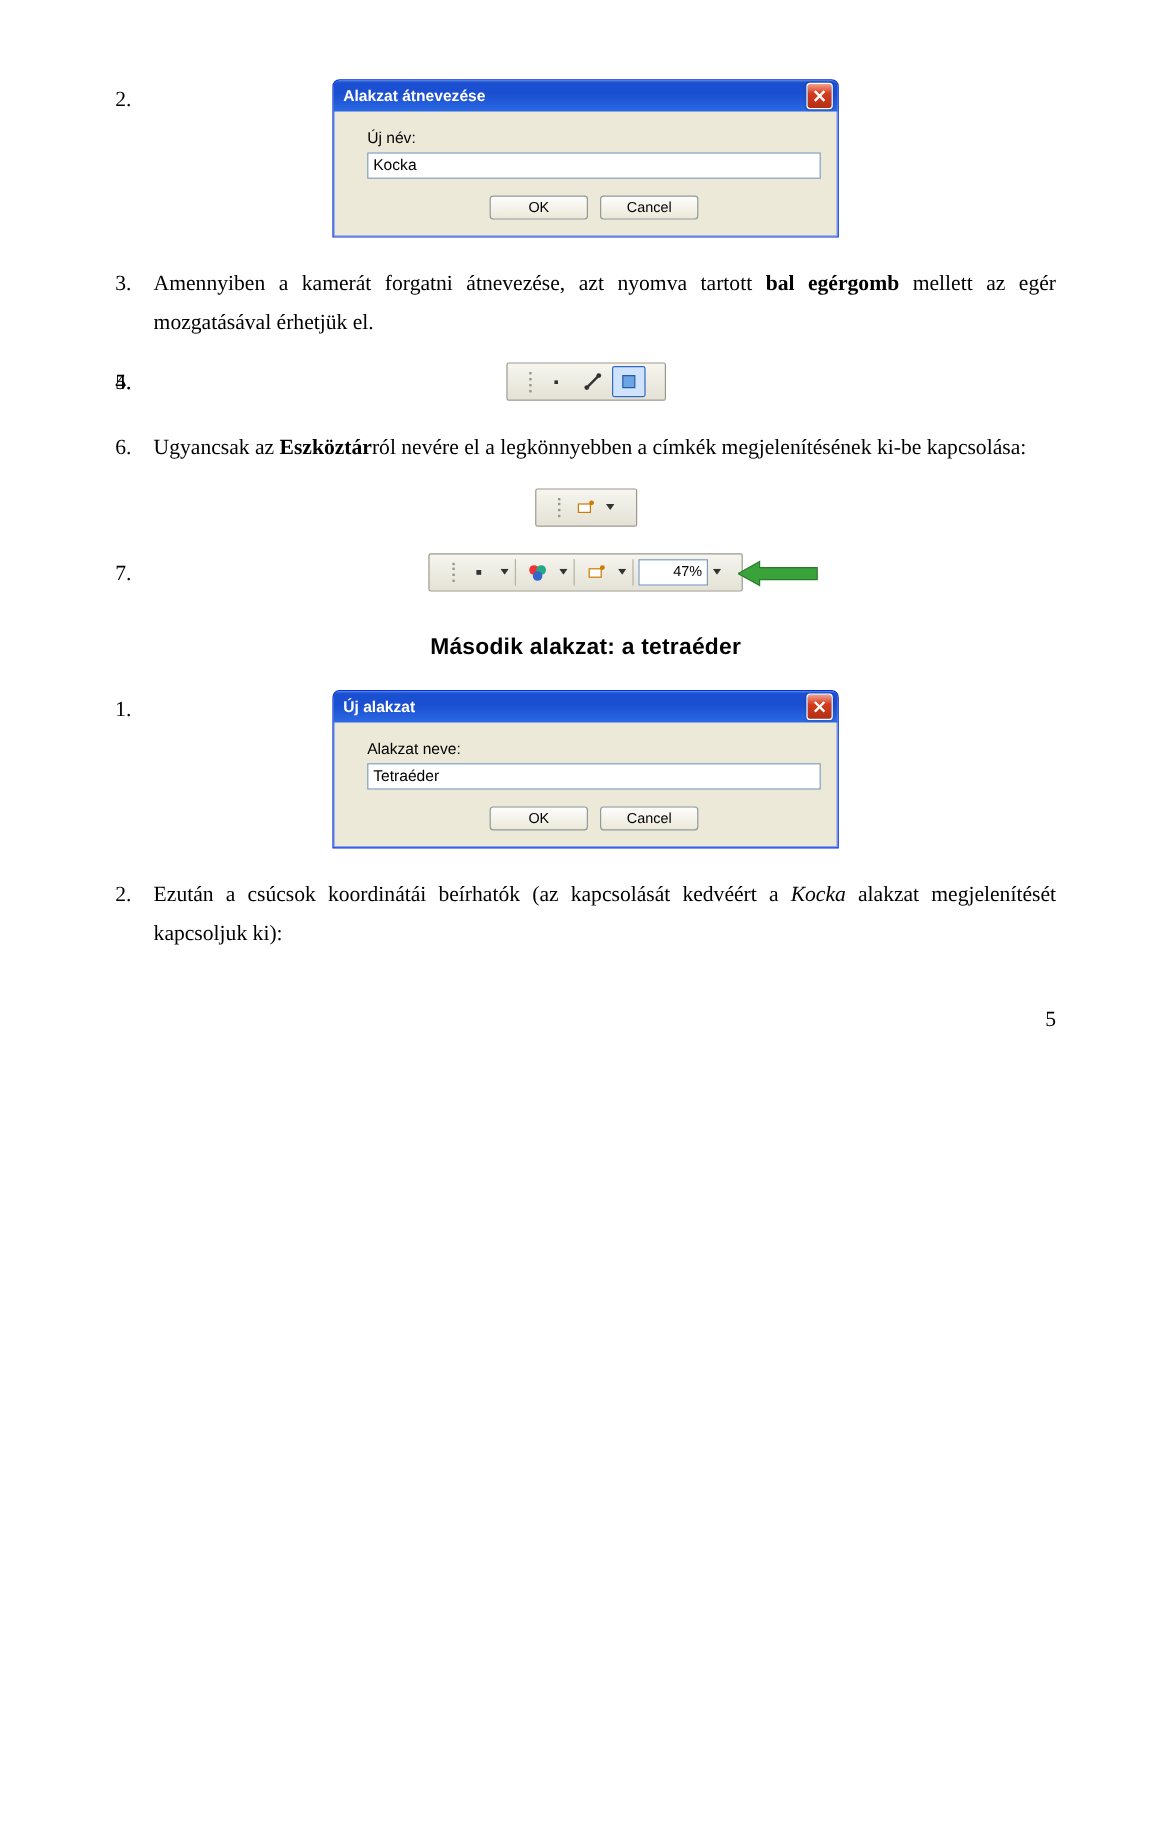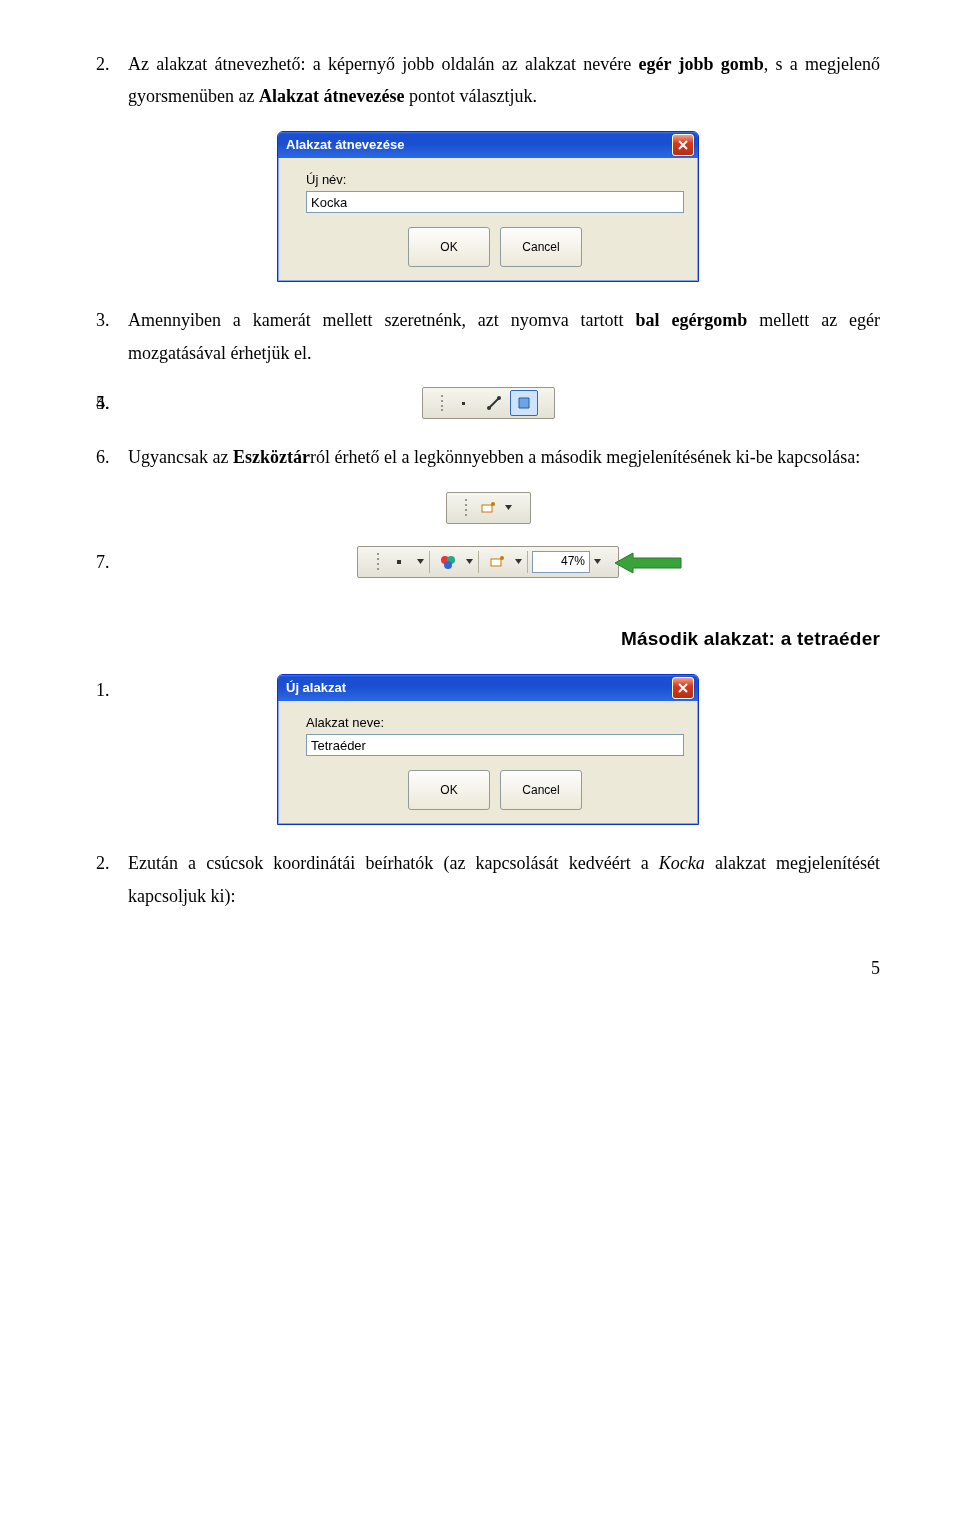--- a/index.html
+++ b/index.html
@@ -88,21 +88,21 @@
     background: #fff;
   }
   .dlg-buttons {
     display: flex;
     justify-content: center;
     gap: 10px;
     margin-top: 14px;
   }
   .dlg-btn {
     min-width: 82px;
-    height: 40px;
+    height: 20px;
     background: linear-gradient(to bottom, #fdfdfd, #ece9d8);
     border: 1px solid #919b9c;
     border-radius: 3px;
     font-family: Tahoma, sans-serif;
     font-size: 12px;
     cursor: pointer;
   }
 
   
   .toolbar {
@@ -182,43 +182,40 @@
     display: inline-flex;
     align-items: center;
   }
   .green-arrow {
     position: absolute;
     right: -66px;
     top: 4px;
   }
 
   h2.section {
-    text-align: right;
+    text-align: center;
     font-family: Arial, Helvetica, sans-serif;
     font-weight: bold;
     font-size: 19px;
-    margin: 44px 0 16px 0;
+    margin: 30px 0 16px 0;
     letter-spacing: 0.2px;
   }
 
   .pagenum {
     text-align: right;
     margin-top: 40px;
     font-size: 18px;
   }
 </style>
 </head>
 <body>
 
 <ol class="numbered">
   <li>
     <span class="num">2.</span>
-    <span>
-      <span>Az alakzat átnevezhető: a képernyő jobb oldalán az alakzat nevére </span><span class="bold">egér jobb gomb</span><span>, s a megjelenő gyorsmenüben az </span><span class="bold">Alakzat átnevezése</span><span> pontot választjuk.</span>
-    </span>
   </li>
 </ol>
 
 <div class="figure">
   <div class="dlg" style="width:420px;">
     <div class="dlg-titlebar">
       <span class="dlg-title">Alakzat átnevezése</span>
       <div class="close-btn">
         <svg viewBox="0 0 10 10">
             <path d="M1 1 L9 9 M9 1 L1 9" stroke="#fff" stroke-width="2"></path>
@@ -233,21 +230,21 @@
         <button class="dlg-btn">Cancel</button>
       </div>
     </div>
   </div>
 </div>
 
 <ol class="numbered">
   <li>
     <span class="num">3.</span>
     <span>
-      <span>Amennyiben a kamerát mellett szeretnénk, azt nyomva tartott </span><span class="bold">bal egérgomb</span><span> mellett az egér mozgatásával érhetjük el.</span>
+      <span>Amennyiben a kamerát forgatni átnevezése, azt nyomva tartott </span><span class="bold">bal egérgomb</span><span> mellett az egér mozgatásával érhetjük el.</span>
     </span>
   </li>
   <li>
     <span class="num">4.</span>
   </li>
   <li>
     <span class="num">5.</span>
   </li>
 </ol>
 
@@ -274,21 +271,21 @@
           <polygon points="3,3 13,3 13,13 3,13" fill="#6aa6e6" stroke="#2b5aa0"></polygon>
         </svg>
     </div>
   </div>
 </div>
 
 <ol class="numbered">
   <li>
     <span class="num">6.</span>
     <span>
-      <span>Ugyancsak az </span><span class="bold">Eszköztár</span><span>ról érhető el a legkönnyebben a második megjelenítésének ki-be kapcsolása:</span>
+      <span>Ugyancsak az </span><span class="bold">Eszköztár</span><span>ról nevére el a legkönnyebben a címkék megjelenítésének ki-be kapcsolása:</span>
     </span>
   </li>
 </ol>
 
 <div class="figure">
   <div class="toolbar">
     <div class="grip">
         <span></span>
         <span></span>
         <span></span>

